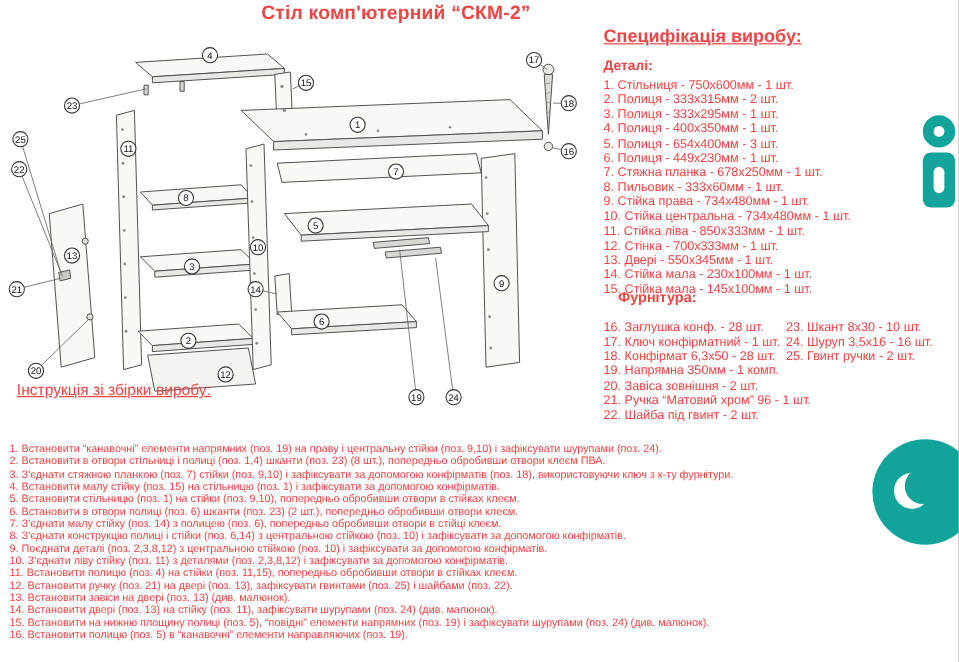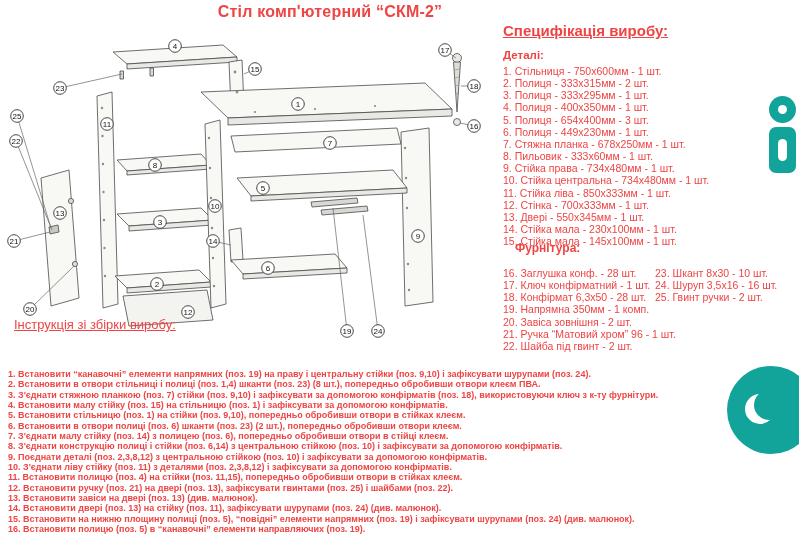--- a/index.html
+++ b/index.html
@@ -16,21 +16,21 @@
   .spec{position:absolute;left:503px;top:22px;width:296px;height:340px;}
   .spec-heading{position:absolute;left:0;top:0;font-size:15px;font-weight:bold;text-decoration:underline;}
   .details-heading{position:absolute;left:0;top:27px;font-size:11.5px;font-weight:bold;}
   .parts-list{position:absolute;left:0;top:43px;width:296px;}
   .row{font-size:10.5px;line-height:12.15px;white-space:nowrap;}
   .hardware-heading{position:absolute;left:0;top:219px;font-size:12px;font-weight:bold;margin-left:12px;}
   .hardware-list{position:absolute;left:0;top:245px;}
   .hardware-right{position:absolute;left:152px;top:245px;}
   
   .instructions-heading{position:absolute;left:14px;top:317px;font-size:13px;font-weight:normal;text-decoration:underline;}
-  .steps{position:absolute;left:8px;top:369px;width:788px;font-weight:bold;}
+  .steps{position:absolute;left:8px;top:369px;width:788px;}
   .step{font-size:9px;line-height:10.35px;white-space:nowrap;}
   
   .diagram{position:absolute;left:5px;top:36px;width:500px;height:310px;}
   
   :root{--wm:#12a39a;}
   .wm-top{position:absolute;right:0;top:96px;width:34px;height:80px;}
   .wm-top .dot{position:absolute;right:3px;top:0;width:27px;height:27px;border-radius:50%;background:var(--wm);}
   .wm-top .dot::after{content:"";position:absolute;left:9px;top:9px;width:9px;height:9px;border-radius:50%;background:#fff;}
   .wm-top .bar{position:absolute;right:3px;top:31px;width:27px;height:46px;border-radius:7px;background:var(--wm);}
   .wm-top .bar::after{content:"";position:absolute;left:9px;top:12px;width:9px;height:22px;border-radius:5px;background:#fff;}

